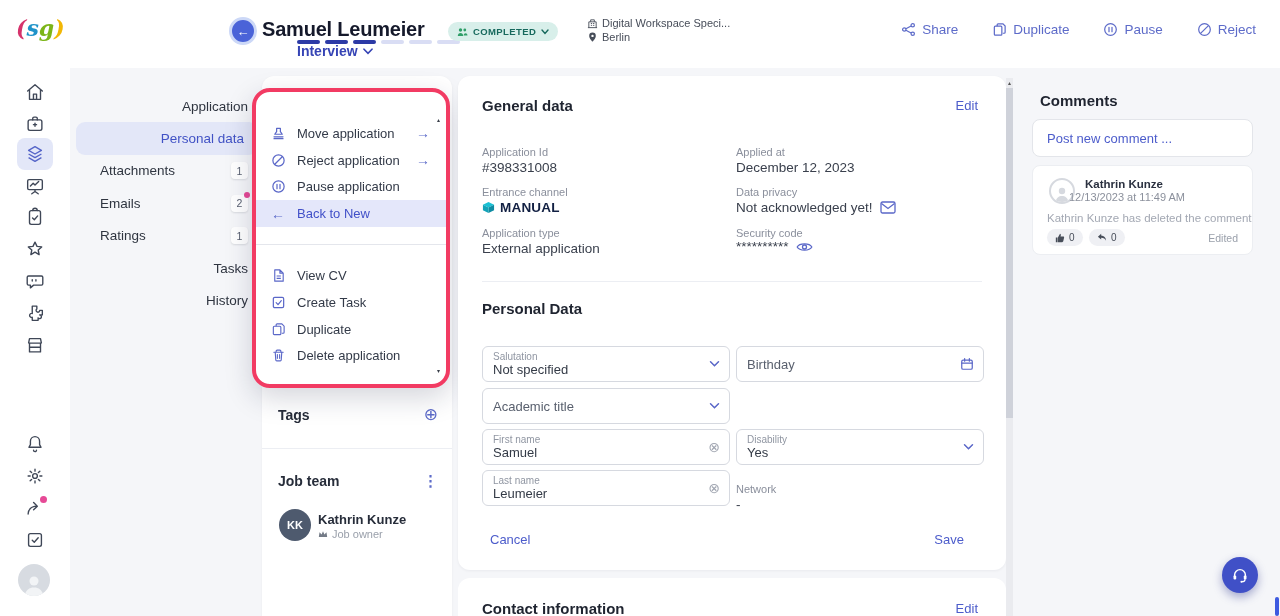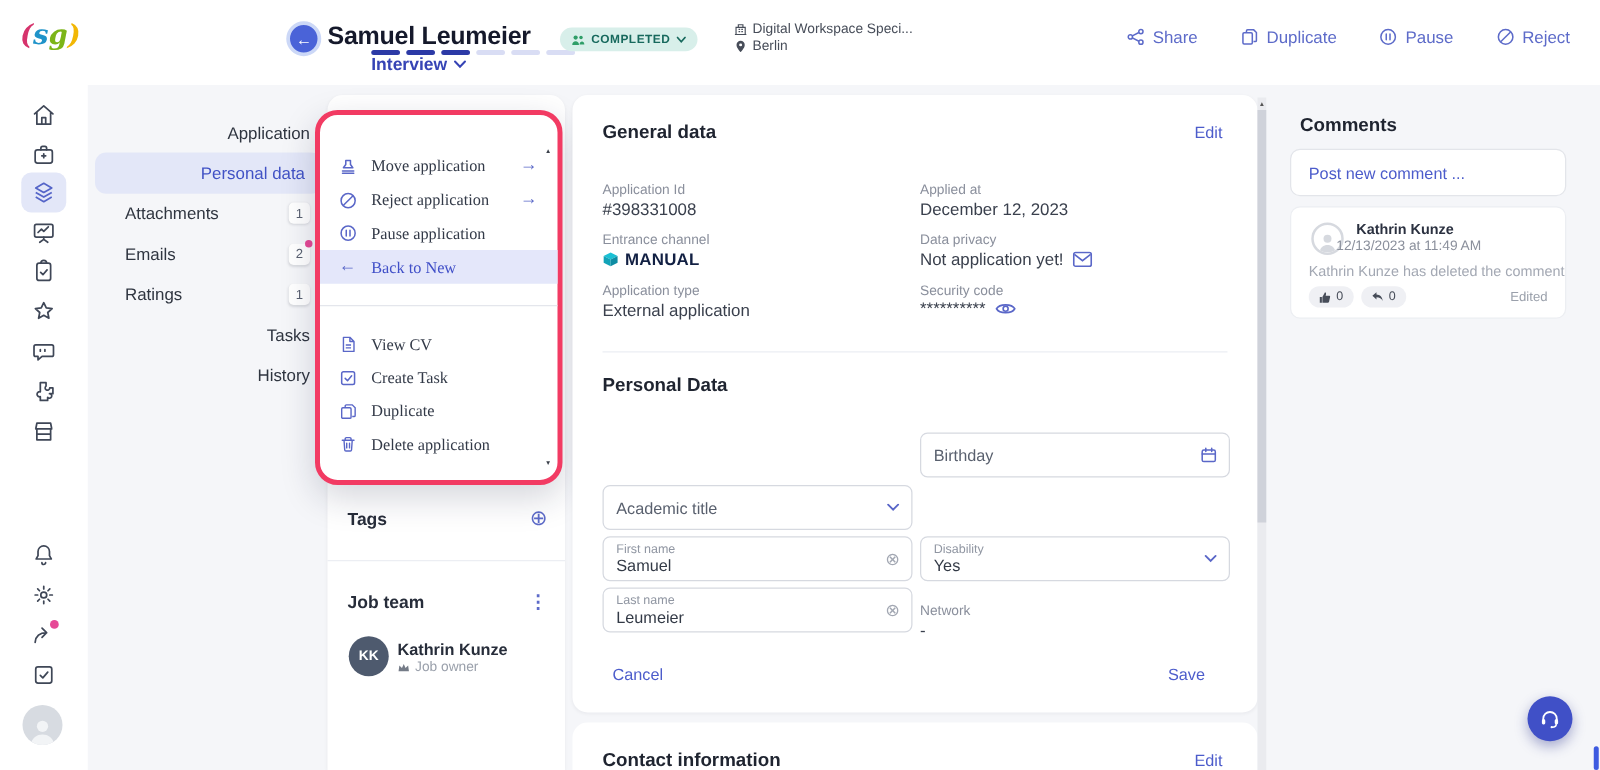--- a/index.html
+++ b/index.html
@@ -47,21 +47,21 @@
   .sec-title { font-size:14px; font-weight:700; color:#272d3a; }
   .plus-circle { margin-left:auto; color:#5d6bc9; font-size:17px; cursor:pointer; line-height:1; }
   .mid-div { position:absolute; left:0; right:0; top:372px; border-top:1px solid #eceef3; }
   .jobteam-row { position:absolute; left:16px; right:14px; top:396px; display:flex; align-items:center; }
   .kebab { margin-left:auto; color:#5d6bc9; font-size:15px; font-weight:700; cursor:pointer; letter-spacing:0; }
   .kk-avatar { position:absolute; left:17px; top:433px; width:32px; height:32px; border-radius:50%; background:#4e5a6e; color:#fff; font-size:11px; font-weight:700; display:flex; align-items:center; justify-content:center; }
   .member-name { position:absolute; left:56px; top:436px; font-size:13px; font-weight:700; color:#272d3a; }
   .member-role { position:absolute; left:56px; top:452px; font-size:11px; color:#9aa0ab; display:flex; align-items:center; gap:4px; }
 
   
-  .ctx-menu { left:252px; top:88px; width:198px; height:300px; background:#fff; border:4px solid #f23b63; border-radius:18px; box-shadow:0 10px 28px rgba(20,26,60,.18); padding-top:28px;font-family:Liberation Serif, serif; }
+  .ctx-menu { left:252px; top:88px; width:198px; height:300px; background:#fff; border:4px solid #f23b63; border-radius:18px; box-shadow:0 10px 28px rgba(20,26,60,.18); padding-top:28px; }
   .ctx-item { height:26.8px; display:flex; align-items:center; padding:0 16px 0 14px; font-size:13px; color:#333a48; cursor:pointer; }
   .ctx-item .ic { width:16px; margin-right:11px; display:flex; align-items:center; justify-content:center; }
   .ctx-item.active { background:#e4e7fa; color:#4150c8; font-weight:500; }
   .ctx-item .arr { margin-left:auto; color:#5d6bc9; font-size:14px; }
   .ctx-back-arrow { color:#5d6bc9; font-size:14px; }
   .ctx-div { border-top:1px solid #e4e6ec; margin:17px 0; }
   .ctx-caret { position:absolute; right:6px; font-size:6px; color:#3a3f4a; }
 
   
   .main-card { left:458px; top:76px; width:548px; height:494px; background:#fff; border-radius:12px; box-shadow:0 1px 3px rgba(16,24,40,.05); }
@@ -416,21 +416,21 @@
     <svg width="13" height="13" viewBox="0 0 14 14">
         <path d="M7 1 L13 4 L7 7 L1 4z" fill="#1ac0d4"></path>
         <path d="M1 4v6l6 3V7z" fill="#12a3b8"></path>
         <path d="M13 4v6l-6 3V7z" fill="#0e8ca3"></path>
       </svg>
     <span>MANUAL</span>
   </div>
 
   <div class="f-label" style="left:278px; top:110px">Data privacy</div>
   <div class="f-value" style="left:278px; top:124px">
-    <span>Not application yet!</span>
+    <span>Not acknowledged yet!</span>
     <svg width="16" height="13" viewBox="0 0 16 13">
         <rect x="1" y="1" width="14" height="11" rx="1.5" fill="none" stroke="#5a67c8" stroke-width="1.3"></rect>
         <path d="M1.5 2.5 L8 7.5 L14.5 2.5" fill="none" stroke="#5a67c8" stroke-width="1.3"></path>
       </svg>
   </div>
 
   <div class="f-label" style="left:24px; top:151px">Application type</div>
   <div class="f-value" style="left:24px; top:165px">External application</div>
 
   <div class="f-label" style="left:278px; top:151px">Security code</div>
@@ -438,20 +438,29 @@
     <span>**********</span>
     <svg width="17" height="12" viewBox="0 0 17 12">
         <path d="M1.2 6 C3.5 1.8 13.5 1.8 15.8 6 C13.5 10.2 3.5 10.2 1.2 6z" fill="none" stroke="#5a67c8" stroke-width="1.3"></path>
         <circle cx="8.5" cy="6" r="2" fill="none" stroke="#5a67c8" stroke-width="1.3"></circle>
       </svg>
   </div>
 
   <div class="hdiv" style="top:205px"></div>
   <div class="card-title" style="left:24px; top:224px">Personal Data</div>
 
+  <div class="fbox" style="left:24px; top:270px">
+    <div class="flab">Salutation</div>
+    <div class="fval">Not specified</div>
+    <span class="right-ic">
+        <svg width="11" height="7" viewBox="0 0 11 7">
+          <path d="M1.5 1.2 L5.5 5.2 L9.5 1.2" fill="none" stroke="#5a67c8" stroke-width="1.5" stroke-linecap="round"></path>
+        </svg>
+      </span>
+  </div>
   <div class="fbox single" style="left:278px; top:270px">
     <div class="fval">Birthday</div>
     <span class="right-ic">
         <svg width="14" height="14" viewBox="0 0 16 16">
           <rect x="2" y="3.5" width="12" height="10.5" rx="1.5" fill="none" stroke="#5a67c8" stroke-width="1.4"></rect>
           <path d="M2 7h12 M5.3 1.8v3 M10.7 1.8v3" stroke="#5a67c8" stroke-width="1.4" stroke-linecap="round"></path>
         </svg>
       </span>
   </div>
 

